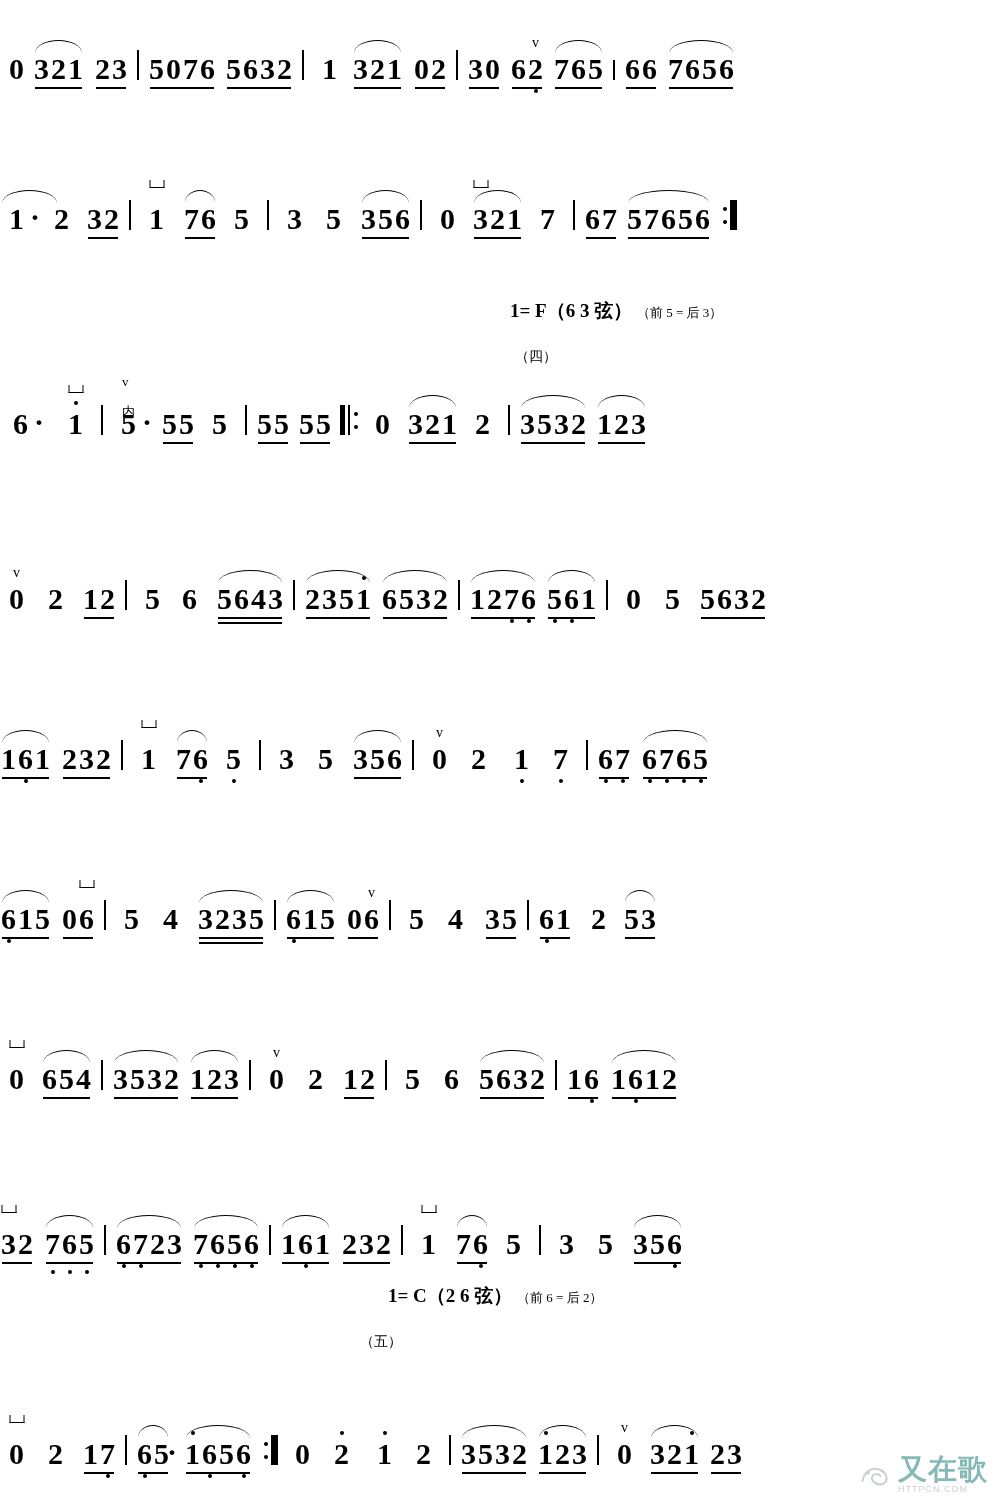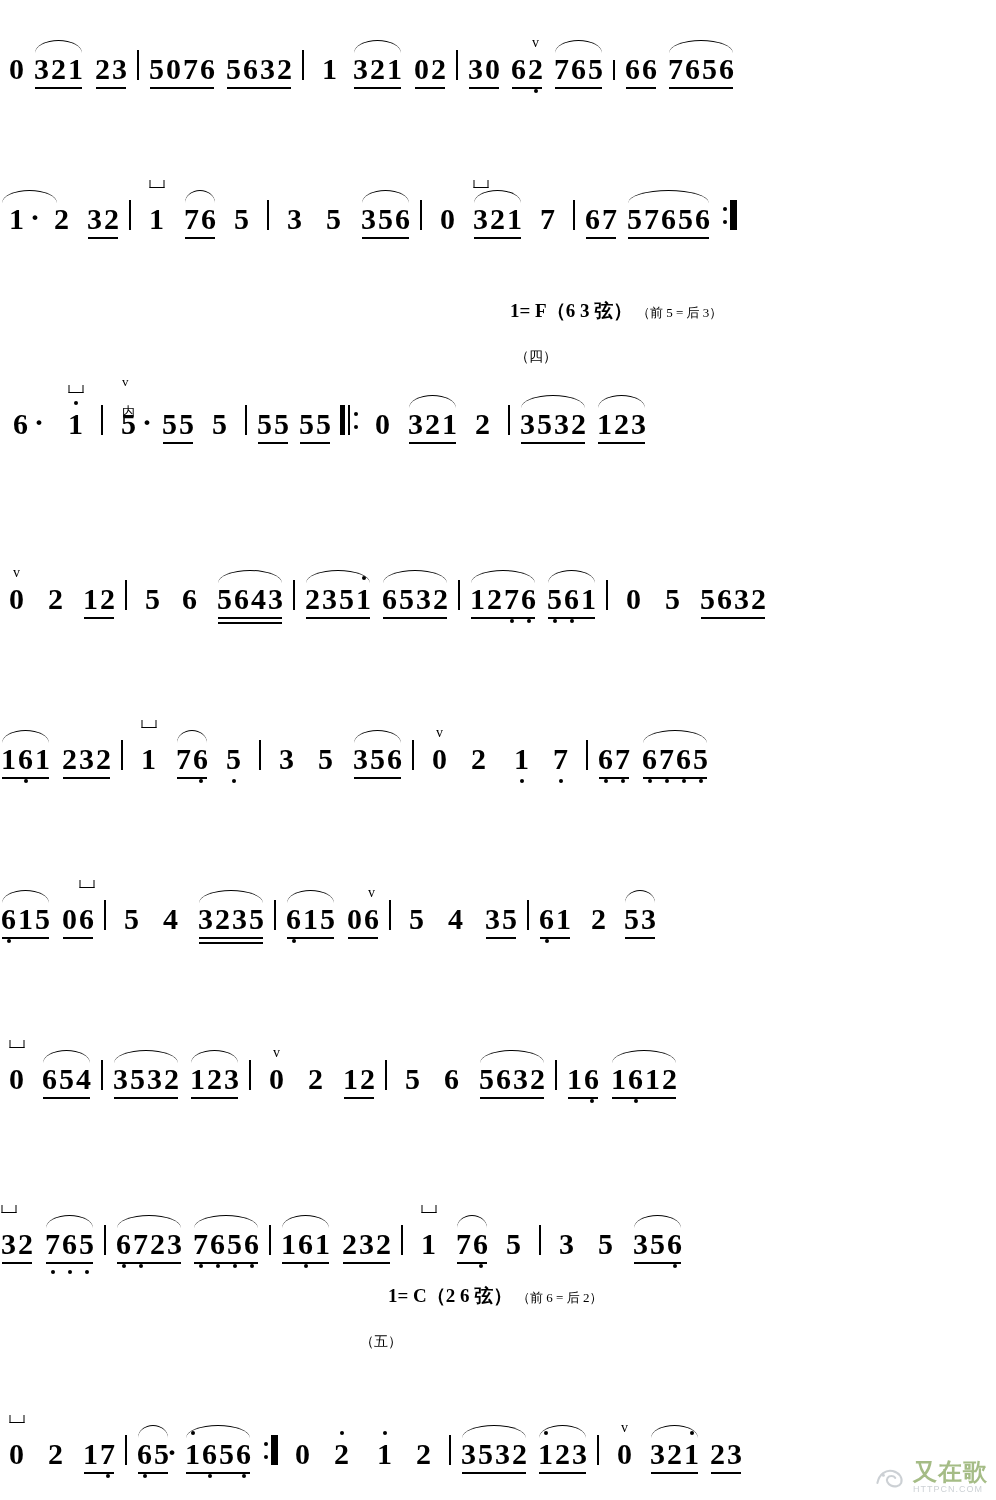--- a/index.html
+++ b/index.html
@@ -195,22 +195,22 @@
   .watermark {
     position: absolute;
     right: 8px;
     bottom: 6px;
     display: flex;
     align-items: center;
     opacity: 0.5;
   }
   .wm-text {
     font-family: "Liberation Sans", sans-serif;
-    color: #4d7c0f;
-    font-size: 24px;
+    color: #0f766e;
+    font-size: 29px;
     font-weight: bold;
     letter-spacing: 1px;
     line-height: 1;
   }
   .wm-url {
     font-family: "Liberation Sans", sans-serif;
     color: #9aa3ab;
     font-size: 9px;
     letter-spacing: 1px;
   }

